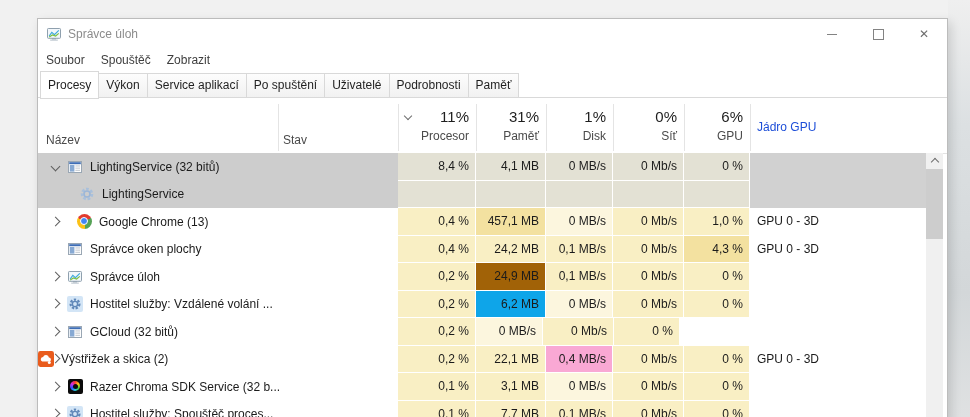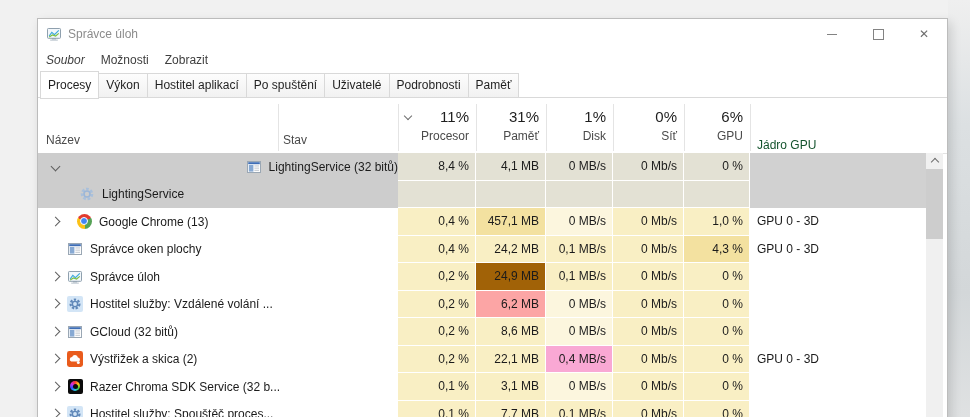--- a/index.html
+++ b/index.html
@@ -23,40 +23,40 @@
   .title-icon{width:16px;height:16px;margin-right:6px;display:inline-flex;}
   .title-text{font-size:12px;color:#8C8C8C;}
   .win-controls{position:absolute;right:0;top:0;height:30px;display:flex;}
   .win-btn{width:46px;height:30px;display:flex;align-items:center;justify-content:center;}
   .glyph-min{width:10px;height:1px;background:#838383;}
   .glyph-max{width:9px;height:9px;border:1px solid #838383;}
   .glyph-close{font-size:12px;color:#6E6E6E;line-height:1;}
   
   .menubar{height:22px;display:flex;align-items:center;padding-left:8px;}
   .menu-item{font-size:12px;color:#3E3E3E;padding:0 8px;}
-  .menu-item:first-child{padding-left:0;font-style:italic;}
+  .menu-item:first-child{padding-left:0;}
   
   .tabbar{height:27px;display:flex;align-items:flex-end;padding-left:2px;position:relative;}
   .tabbar::after{content:'';position:absolute;left:0;right:0;bottom:0;height:1px;background:#D9D9D9;}
   .tab{
     font-size:12px;color:#1F1F1F;padding:4px 7px 5px;border:1px solid #D9D9D9;
     background:linear-gradient(#FDFDFD,#F1F1F1);margin-right:-1px;position:relative;z-index:1;
   }
   .tab.active{
     background:#FFFFFF;z-index:3;padding-top:6px;padding-bottom:6px;margin-bottom:-1px;
   }
   
   .tblheader{position:relative;height:52px;margin-top:3px;border-bottom:1px solid #E2E2E2;}
   .hname{position:absolute;left:8px;bottom:6px;font-size:12px;color:#4A4A4A;}
   .hstatus{position:absolute;left:245px;bottom:6px;font-size:12px;color:#4A4A4A;}
   .hsep{position:absolute;top:3px;bottom:2px;width:1px;background:#E4E4E4;}
   .hmetric{position:absolute;top:0;height:52px;}
   .hpct{text-align:right;padding:7px 7px 0 0;font-size:15px;color:#1E1E1E;}
   .hlbl{text-align:right;padding:4px 7px 0 0;font-size:12px;color:#4A4A4A;}
-  .hengine{position:absolute;bottom:1px;font-size:12px;color:#14532d;}
+  .hengine{position:absolute;bottom:19px;font-size:12px;color:#1d4ed8;}
   .sortchev{position:absolute;left:7px;top:12px;}
   
   .chev{display:inline-block;width:6px;height:6px;border-right:1.4px solid #5E5E5E;border-bottom:1.4px solid #5E5E5E;}
   .chev.right{transform:rotate(-45deg);}
   .chev.down{transform:rotate(45deg);}
   .chev.up{transform:rotate(-135deg);}
   .chev.small{width:5px;height:5px;border-color:#6E6E6E;border-width:1.2px;}
   
   .rows{position:absolute;left:0;top:134px;width:888px;}
   .prow{display:flex;height:27.5px;position:relative;}
@@ -109,28 +109,28 @@
           <span class="glyph-max"></span>
         </div>
         <div class="win-btn">
           <span class="glyph-close">✕</span>
         </div>
       </div>
   </div>
 
   <div class="menubar">
     <span class="menu-item">Soubor</span>
-    <span class="menu-item">Možnosti</span>
+    <span class="menu-item">Spouštěč</span>
     <span class="menu-item">Zobrazit</span>
   </div>
 
   <div class="tabbar">
     <div class="tab active">Procesy</div>
     <div class="tab">Výkon</div>
-    <div class="tab">Hostitel aplikací</div>
+    <div class="tab">Service aplikací</div>
     <div class="tab">Po spuštění</div>
     <div class="tab">Uživatelé</div>
     <div class="tab">Podrobnosti</div>
     <div class="tab">Paměť</div>
   </div>
 
   <div class="tblheader">
     <span class="hname">Název</span>
     <span class="hstatus">Stav</span>
     <div>
@@ -161,21 +161,21 @@
         <div class="hsep" style="left: 508px;"></div>
         <div class="hsep" style="left: 575px;"></div>
         <div class="hsep" style="left: 646px;"></div>
         <div class="hsep" style="left: 712px;"></div>
       </div>
     <span class="hengine" style="left:719px">Jádro GPU</span>
   </div>
 
   <div class="rows">
       <div class="prow selected">
-        <div class="namecell" style="padding-left: 29px; justify-content: flex-end;">
+        <div class="namecell" style="padding-left: 29px;">
           <span class="chev down rowchev"></span>
           <span class="ricon">
             <svg width="16" height="16" viewBox="0 0 16 16">
               <rect x="1.5" y="2.5" width="13" height="11" fill="#FDFDFD" stroke="#9AA7B4"></rect>
               <rect x="2.2" y="3.2" width="11.6" height="2" fill="#3E6DB5"></rect>
               <rect x="2.8" y="6" width="4.6" height="6.6" fill="#87A9D3"></rect>
               <rect x="8.4" y="6.4" width="4.6" height="1.1" fill="#C6CBD2"></rect>
               <rect x="8.4" y="8.6" width="4.6" height="1.1" fill="#C6CBD2"></rect>
               <rect x="8.4" y="10.8" width="4.6" height="1.1" fill="#C6CBD2"></rect>
             </svg>
@@ -271,21 +271,21 @@
           <span class="ricon">
             <svg width="16" height="16" viewBox="0 0 16 16">
               <rect width="16" height="16" rx="2" fill="#D3E5F6"></rect>
               <circle cx="8" cy="8" r="4.4" fill="none" stroke="#5F87B8" stroke-width="2.2" stroke-dasharray="2.3 1.5"></circle>
               <circle cx="8" cy="8" r="2.6" fill="#D3E5F6" stroke="#5F87B8" stroke-width="1.4"></circle>
             </svg>
           </span>
           <span class="rname">Hostitel služby: Vzdálené volání ...</span>
         </div>
         <div class="hcell" style="width: 78px; background: rgb(249, 239, 196);">0,2 %</div>
-        <div class="hcell" style="width: 70px; background: #fca5a5;">6,2 MB</div>
+        <div class="hcell" style="width: 70px; background: #0ea5e9;">6,2 MB</div>
         <div class="hcell" style="width: 67px; background: rgb(252, 246, 222);">0 MB/s</div>
         <div class="hcell" style="width: 71px; background: rgb(249, 239, 196);">0 Mb/s</div>
         <div class="hcell" style="width: 66px; background: rgb(249, 239, 196);">0 %</div>
         <div class="ecell"></div>
       </div>
       <div class="prow">
         <div class="namecell" style="padding-left: 29px;">
           <span class="chev right rowchev"></span>
           <span class="ricon">
             <svg width="16" height="16" viewBox="0 0 16 16">
@@ -293,28 +293,27 @@
               <rect x="2.2" y="3.2" width="11.6" height="2" fill="#3E6DB5"></rect>
               <rect x="2.8" y="6" width="4.6" height="6.6" fill="#87A9D3"></rect>
               <rect x="8.4" y="6.4" width="4.6" height="1.1" fill="#C6CBD2"></rect>
               <rect x="8.4" y="8.6" width="4.6" height="1.1" fill="#C6CBD2"></rect>
               <rect x="8.4" y="10.8" width="4.6" height="1.1" fill="#C6CBD2"></rect>
             </svg>
           </span>
           <span class="rname">GCloud (32 bitů)</span>
         </div>
         <div class="hcell" style="width: 78px; background: rgb(249, 239, 196);">0,2 %</div>
-        <div class="hcell" style="width: 70px; background: rgb(249, 239, 196);">8,6 MB</div>
         <div class="hcell" style="width: 67px; background: rgb(252, 246, 222);">0 MB/s</div>
         <div class="hcell" style="width: 71px; background: rgb(249, 239, 196);">0 Mb/s</div>
         <div class="hcell" style="width: 66px; background: rgb(249, 239, 196);">0 %</div>
         <div class="ecell"></div>
       </div>
       <div class="prow">
-        <div class="namecell" style="padding-left: 29px;">
+        <div class="namecell" style="">
           <span class="chev right rowchev"></span>
           <span class="ricon">
             <svg width="16" height="16" viewBox="0 0 16 16">
               <rect width="16" height="16" rx="2.4" fill="#E95B1C"></rect>
               <path d="M4.2 10.6 a2.4 2.4 0 0 1 .9-4.6 a3 3 0 0 1 5.8.5 a2.1 2.1 0 0 1 .6 4.1 z" fill="#FDFDFD"></path>
               <circle cx="11.3" cy="11.6" r="1.5" fill="#FDFDFD"></circle>
             </svg>
           </span>
           <span class="rname">Výstřižek a skica (2)</span>
         </div>

